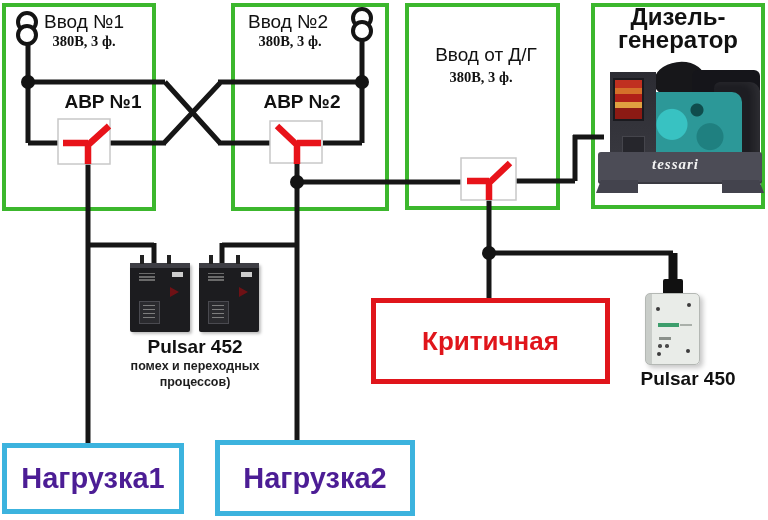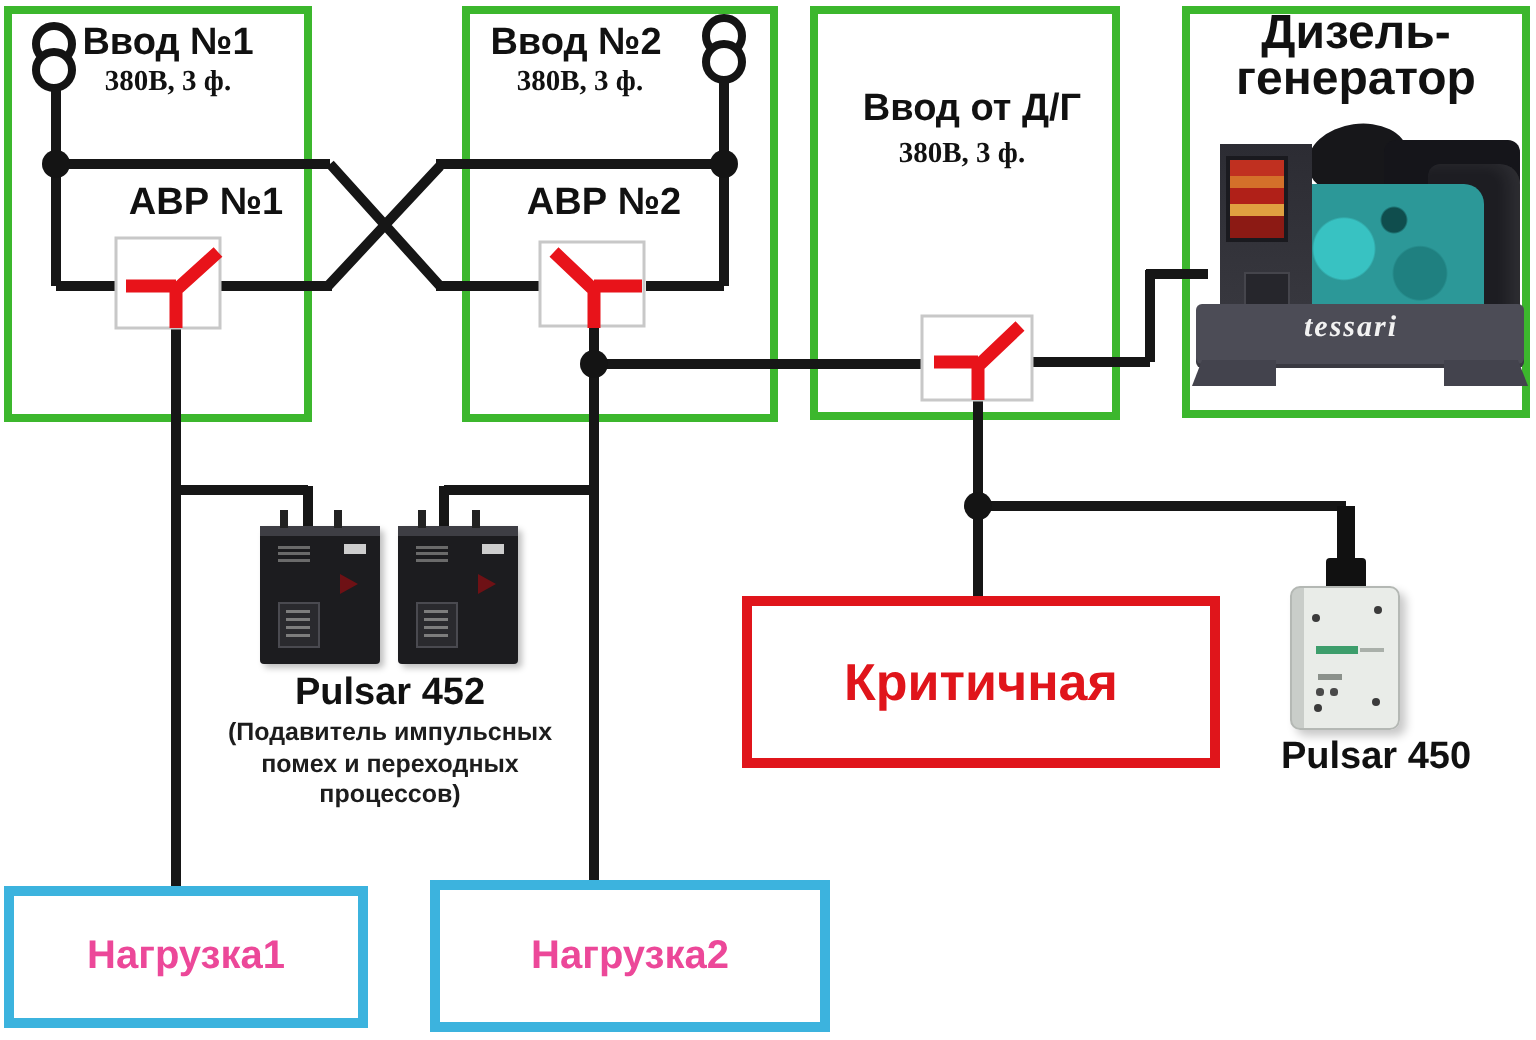--- a/index.html
+++ b/index.html
@@ -4,36 +4,36 @@
 <style>
   html,body{margin:0;padding:0;background:#fff;}
   #stage{position:relative;width:768px;height:520px;background:#ffffff;overflow:hidden;
          font-family:"Liberation Sans",sans-serif;}
   
   .gbox{position:absolute;border:4px solid #3cb72d;background:#ffffff;box-sizing:border-box;z-index:1;}
   
   #wires{position:absolute;left:0;top:0;z-index:3;pointer-events:none;}
   
   .txt{position:absolute;z-index:6;color:#111;text-align:center;}
-  .src-title{font-size:19px;font-weight:bold;line-height:21px;}
+  .src-title{font-size:19px;font-weight:normal;line-height:21px;}
   .src-sub{font-family:"Liberation Serif",serif;font-size:14.5px;font-weight:bold;line-height:16px;}
   .avr-label{font-size:19px;font-weight:bold;line-height:21px;}
   .gen-title{font-size:24px;font-weight:bold;line-height:23px;}
   .p452-label{font-size:19px;font-weight:bold;line-height:21px;}
   .p452-note{font-size:12.5px;line-height:15.5px;color:#1d1d1d;font-weight:bold;}
   .p450-label{font-size:19px;font-weight:bold;}
   
   #critical{position:absolute;left:371px;top:298px;width:239px;height:86px;box-sizing:border-box;
             border:5px solid #e0151b;background:#fff;z-index:5;display:flex;flex-direction:column;
             justify-content:center;align-items:center;}
   #critical .cl{color:#e0151b;font-size:26px;font-weight:bold;line-height:31px;}
   
   .load-box{position:absolute;box-sizing:border-box;border:5px solid #3cb3de;background:#fff;z-index:5;
             display:flex;align-items:center;justify-content:center;}
-  .load-box .ll{font-size:20px;font-weight:bold;color:#ec4899;}
+  .load-box .ll{font-size:29px;font-weight:bold;color:#4c1d95;}
   
   .p452{position:absolute;width:60px;height:69px;background:#1c1c1f;border-radius:2px;z-index:4;
         box-shadow:2px 2px 3px rgba(0,0,0,0.25);}
   .p452 .topface{position:absolute;left:0;top:0;right:0;height:5px;background:#3e3e44;}
   .p452 .ant{position:absolute;top:-8px;width:4px;height:9px;background:#222;}
   .p452 .disp1{position:absolute;left:9px;top:10px;width:16px;height:9px;
                background:repeating-linear-gradient(180deg,#6a6a6a 0 1.5px,transparent 1.5px 3.2px);}
   .p452 .lbl{position:absolute;right:7px;top:9px;width:11px;height:5px;background:#cdcdcd;}
   .p452 .btn{position:absolute;right:11px;top:24px;width:9px;height:10px;background:#6e1115;
              clip-path:polygon(0 0,100% 50%,0 100%);}
@@ -173,21 +173,20 @@
     <div class="ant" style="left:10px;"></div>
     <div class="ant" style="left:37px;"></div>
     <div class="disp1"></div>
     <div class="lbl"></div>
     <div class="btn"></div>
     <div class="panel"></div>
   </div>
 
   <div class="txt p452-label" style="left:120px;top:336px;width:150px;">Pulsar 452</div>
   <div class="txt p452-note" style="left:95px;top:359px;width:200px;">
-    <div>(Подавитель импульсных</div>
     <div>помех и переходных</div>
     <div>процессов)</div>
   </div>
 
   <div id="critical">
     <div class="cl">Критичная</div>
   </div>
 
   <div id="p450">
     <div class="screw" style="left:10px;top:13px;"></div>

